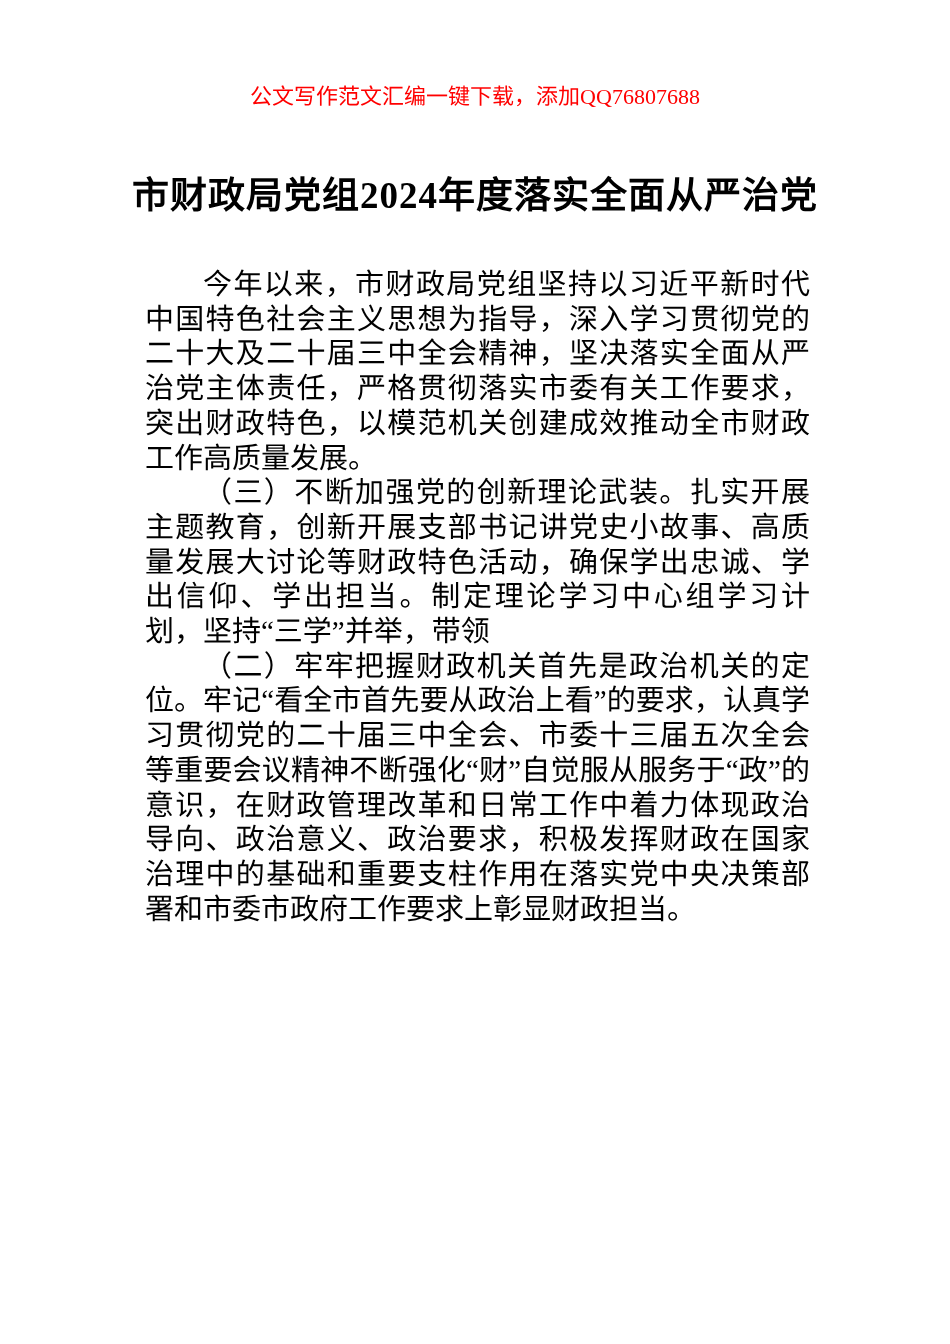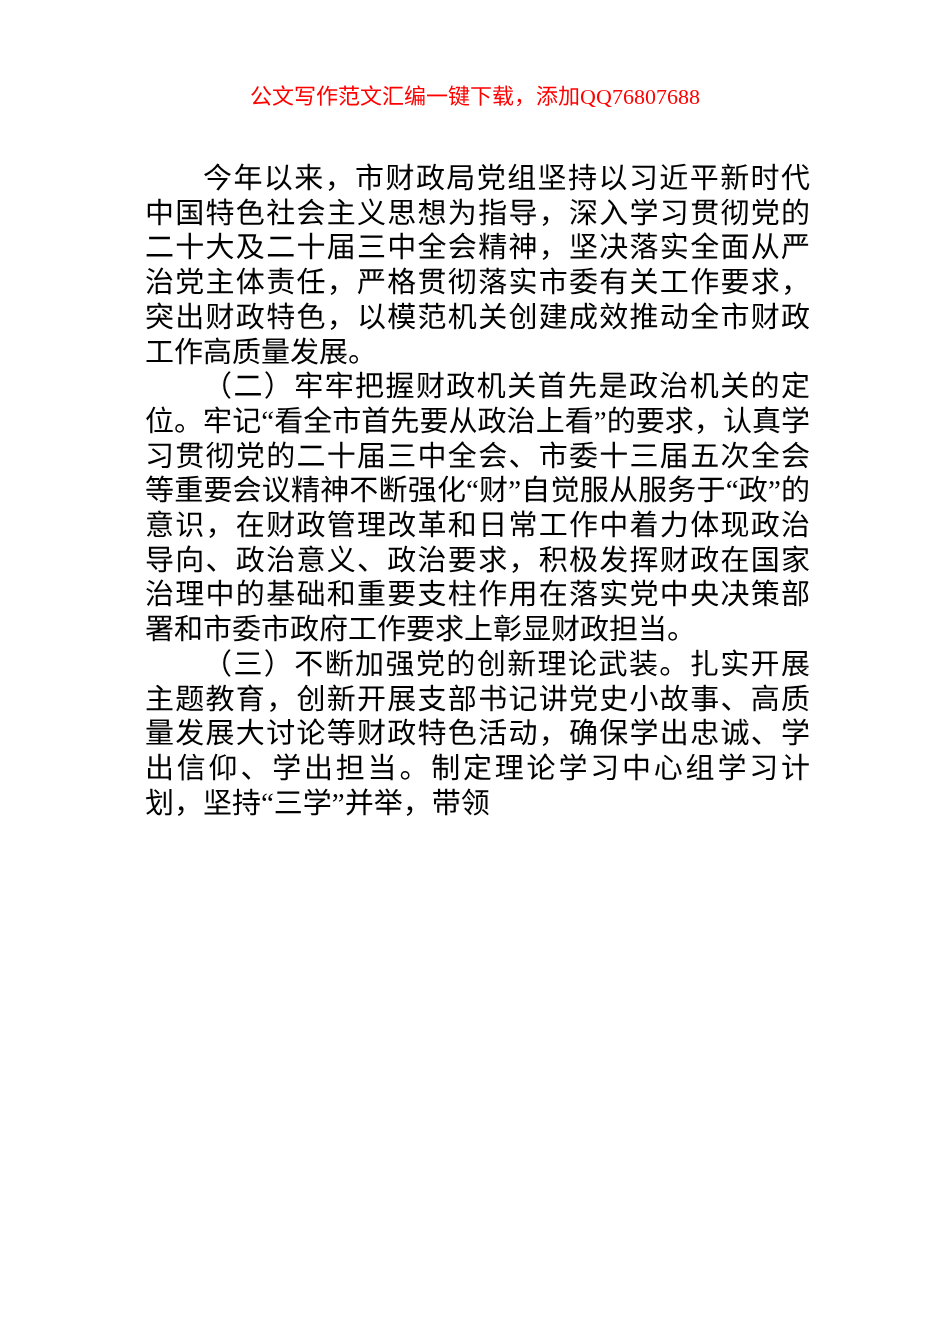--- a/index.html
+++ b/index.html
@@ -51,21 +51,22 @@
   }
 </style>
 </head>
 <body>
 
 <div class="page">
 
   <div class="notice">公文写作范文汇编一键下载，添加QQ76807688</div>
 
   <h1 class="doc-title">
+    <span class="title-line">市财政局党组2024年度落实全面从严治党</span>
   </h1>
 
   <div class="doc-body">
     <p>今年以来，市财政局党组坚持以习近平新时代中国特色社会主义思想为指导，深入学习贯彻党的二十大及二十届三中全会精神，坚决落实全面从严治党主体责任，严格贯彻落实市委有关工作要求，突出财政特色，以模范机关创建成效推动全市财政工作高质量发展。</p>
+    <p>（三）不断加强党的创新理论武装。扎实开展主题教育，创新开展支部书记讲党史小故事、高质量发展大讨论等财政特色活动，确保学出忠诚、学出信仰、学出担当。制定理论学习中心组学习计划，坚持“三学”并举，带领</p>
     <p>（二）牢牢把握财政机关首先是政治机关的定位。牢记“看全市首先要从政治上看”的要求，认真学习贯彻党的二十届三中全会、市委十三届五次全会等重要会议精神不断强化“财”自觉服从服务于“政”的意识，在财政管理改革和日常工作中着力体现政治导向、政治意义、政治要求，积极发挥财政在国家治理中的基础和重要支柱作用在落实党中央决策部署和市委市政府工作要求上彰显财政担当。</p>
-    <p>（三）不断加强党的创新理论武装。扎实开展主题教育，创新开展支部书记讲党史小故事、高质量发展大讨论等财政特色活动，确保学出忠诚、学出信仰、学出担当。制定理论学习中心组学习计划，坚持“三学”并举，带领</p>
   </div>
 
 </div>
 
 </body></html>

